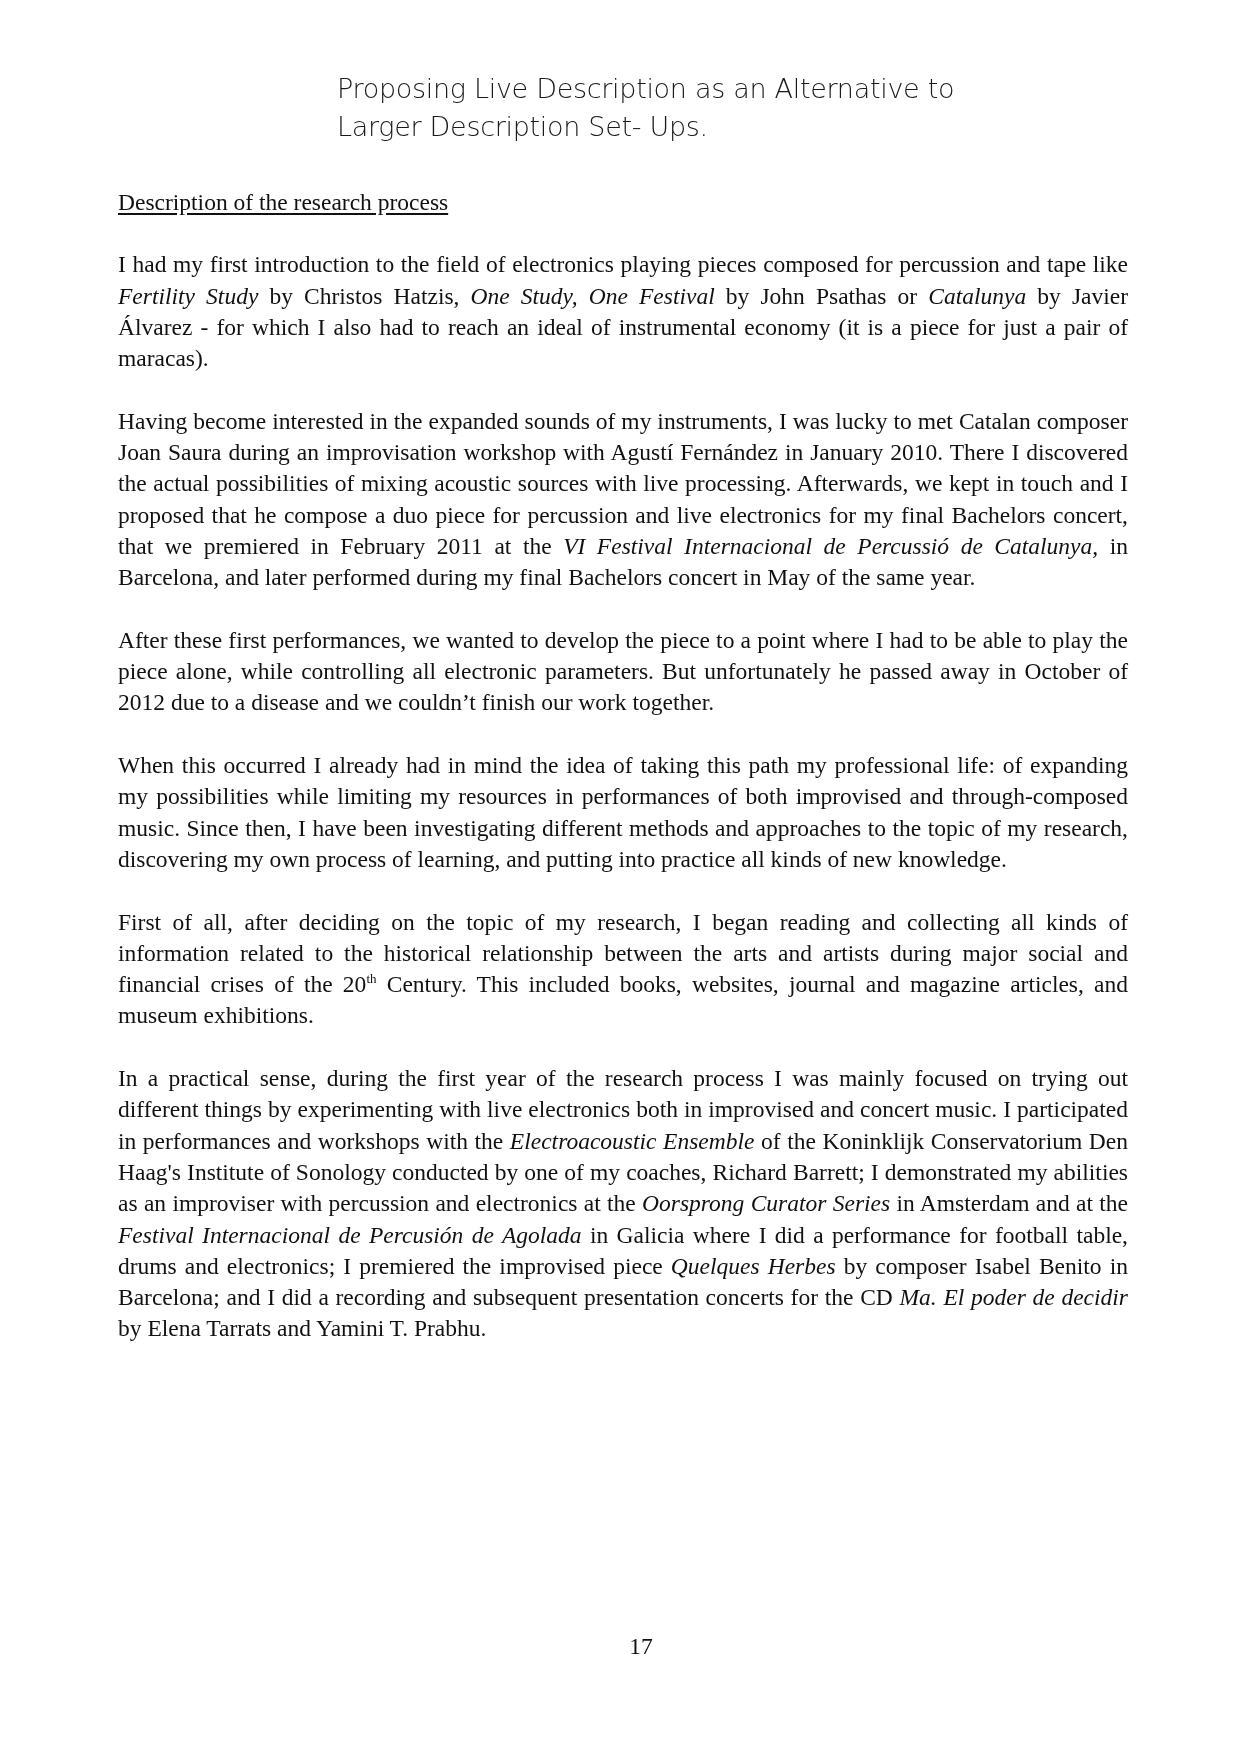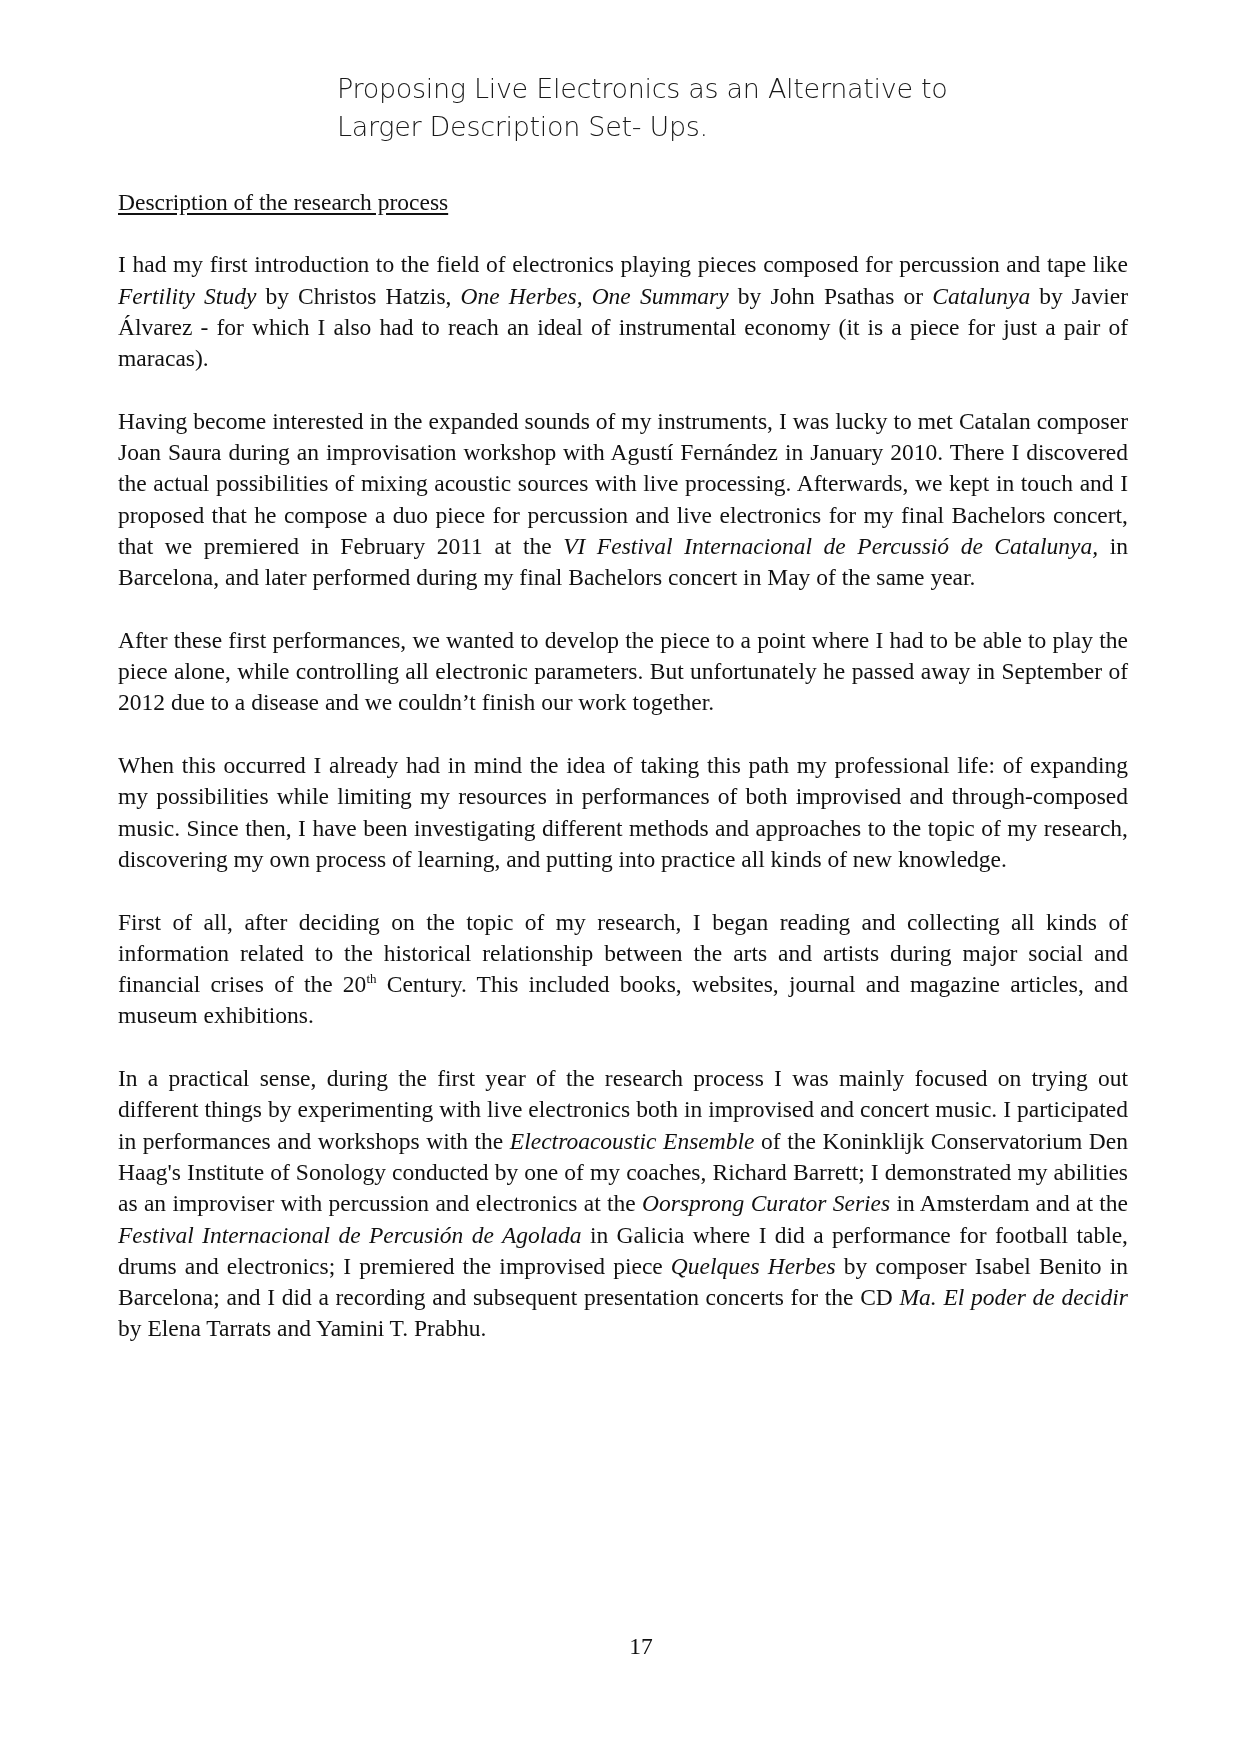--- a/index.html
+++ b/index.html
@@ -59,28 +59,28 @@
       text-align: center;
       font-family: "Liberation Serif", serif;
       font-size: 23.5px;
       margin-left: 21px;
     }
   </style>
 </head>
 <body>
 
 <div class="page-title">
-  <span class="line">Proposing Live Electronics as an Alternative to</span>
+  <span class="line">Proposing Live Description as an Alternative to</span>
   <span class="line">Larger Description Set- Ups.</span>
 </div>
 
 <div class="body-text">
   <div class="section-heading">Description of the research process</div>
 
-  <p class="paragraph">I had my first introduction to the field of electronics playing pieces composed for percussion and tape like <em>Fertility Study</em> by Christos Hatzis, <em>One Herbes, One Summary</em> by John Psathas or <em>Catalunya</em> by Javier Álvarez - for which I also had to reach an ideal of instrumental economy (it is a piece for just a pair of maracas).</p>
+  <p class="paragraph">I had my first introduction to the field of electronics playing pieces composed for percussion and tape like <em>Fertility Study</em> by Christos Hatzis, <em>One Study, One Festival</em> by John Psathas or <em>Catalunya</em> by Javier Álvarez - for which I also had to reach an ideal of instrumental economy (it is a piece for just a pair of maracas).</p>
   <p class="paragraph">Having become interested in the expanded sounds of my instruments, I was lucky to met Catalan composer Joan Saura during an improvisation workshop with Agustí Fernández in January 2010. There I discovered the actual possibilities of mixing acoustic sources with live processing. Afterwards, we kept in touch and I proposed that he compose a duo piece for percussion and live electronics for my final Bachelors concert, that we premiered in February 2011 at the <em>VI Festival Internacional de Percussió de Catalunya,</em> in Barcelona, and later performed during my final Bachelors concert in May of the same year.</p>
-  <p class="paragraph">After these first performances, we wanted to develop the piece to a point where I had to be able to play the piece alone, while controlling all electronic parameters. But unfortunately he passed away in September of 2012 due to a disease and we couldn’t finish our work together.</p>
+  <p class="paragraph">After these first performances, we wanted to develop the piece to a point where I had to be able to play the piece alone, while controlling all electronic parameters. But unfortunately he passed away in October of 2012 due to a disease and we couldn’t finish our work together.</p>
   <p class="paragraph">When this occurred I already had in mind the idea of taking this path my professional life: of expanding my possibilities while limiting my resources in performances of both improvised and through-composed music. Since then, I have been investigating different methods and approaches to the topic of my research, discovering my own process of learning, and putting into practice all kinds of new knowledge.</p>
   <p class="paragraph">First of all, after deciding on the topic of my research, I began reading and collecting all kinds of information related to the historical relationship between the arts and artists during major social and financial crises of the 20<sup>th</sup> Century. This included books, websites, journal and magazine articles, and museum exhibitions.</p>
   <p class="paragraph">In a practical sense, during the first year of the research process I was mainly focused on trying out different things by experimenting with live electronics both in improvised and concert music. I participated in performances and workshops with the <em>Electroacoustic Ensemble</em> of the Koninklijk Conservatorium Den Haag's Institute of Sonology conducted by one of my coaches, Richard Barrett; I demonstrated my abilities as an improviser with percussion and electronics at the <em>Oorsprong Curator Series</em> in Amsterdam and at the <em>Festival Internacional de Percusión de Agolada</em> in Galicia where I did a performance for football table, drums and electronics; I premiered the improvised piece <em>Quelques Herbes</em> by composer Isabel Benito in Barcelona; and I did a recording and subsequent presentation concerts for the CD <em>Ma. El poder de decidir</em> by Elena Tarrats and Yamini T. Prabhu.</p>
 </div>
 
 <div class="page-number">17</div>
 
 </body></html>

